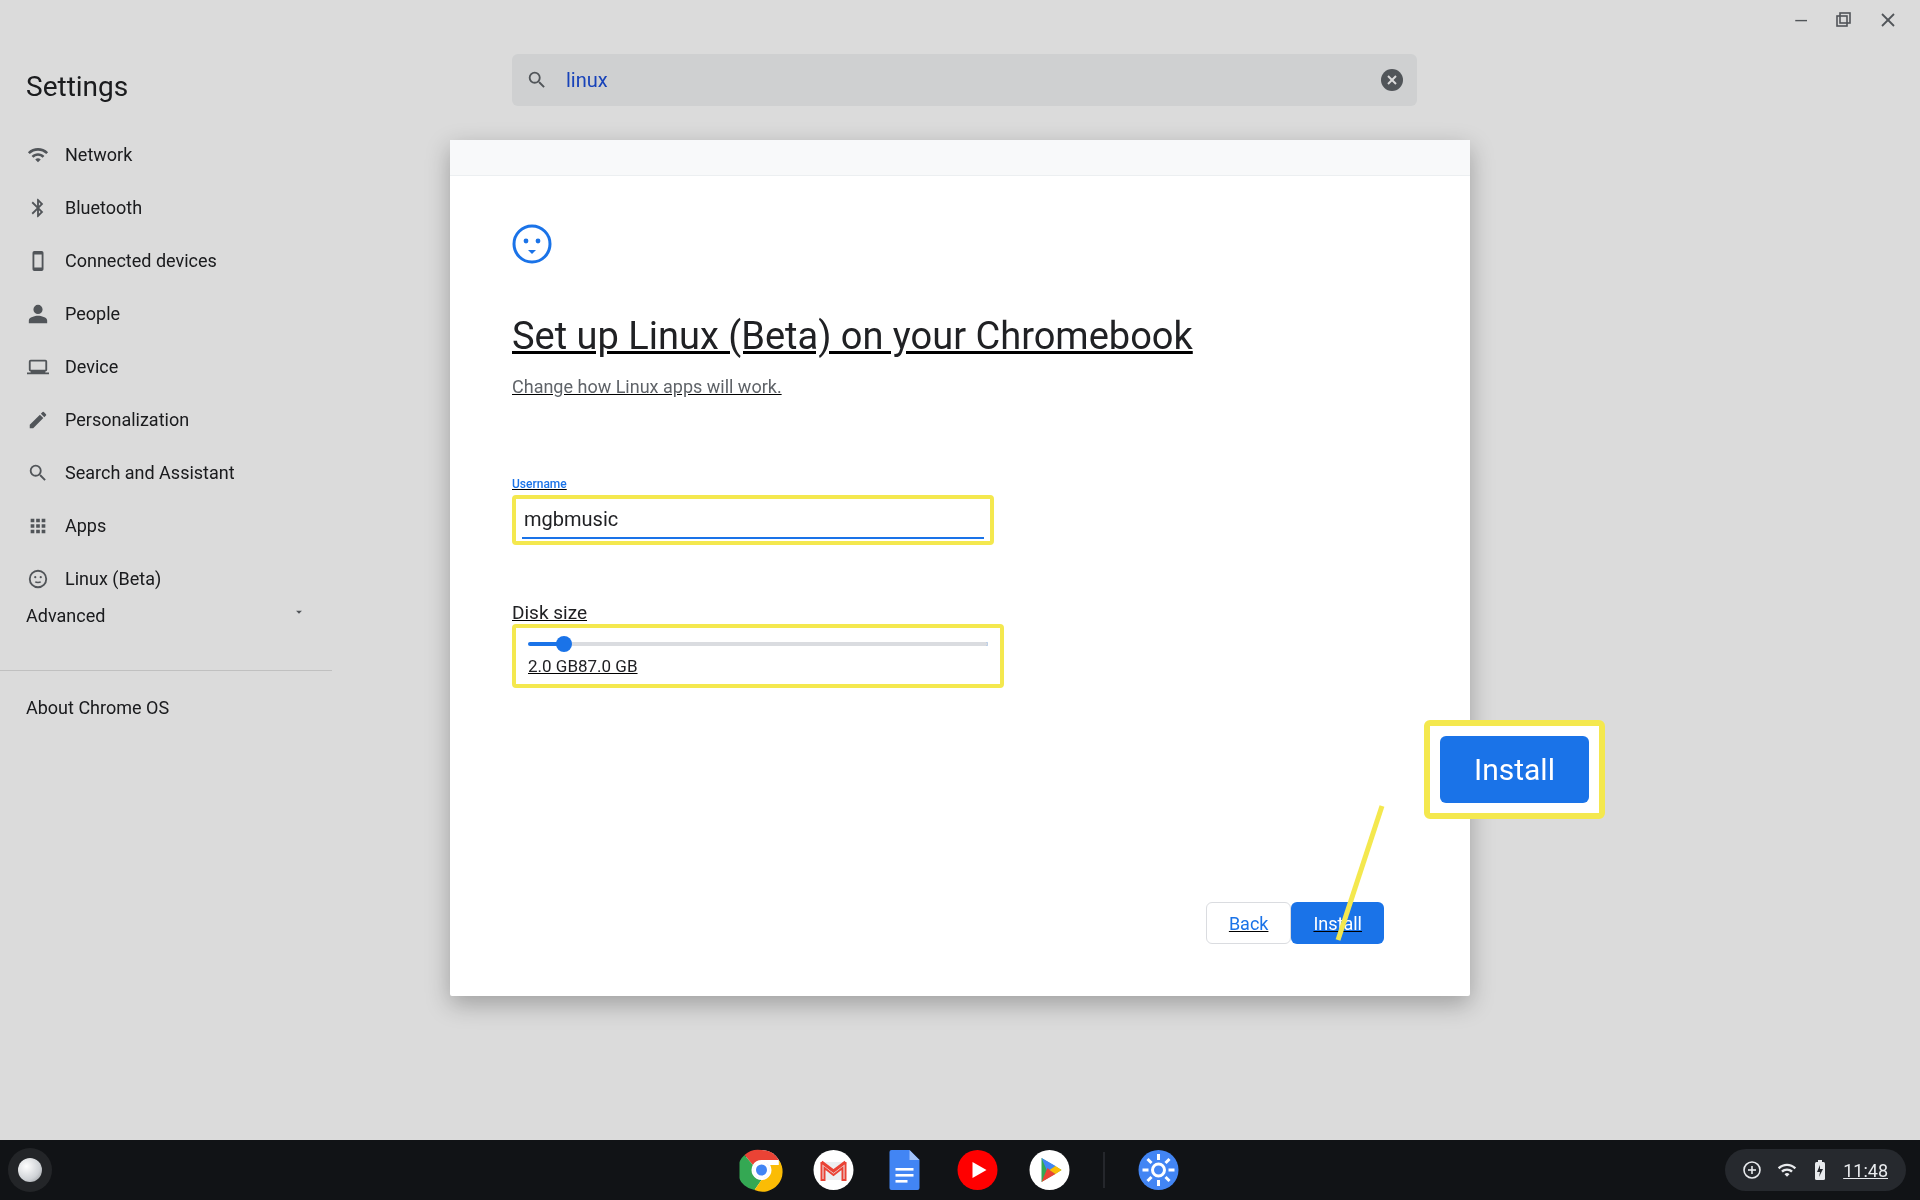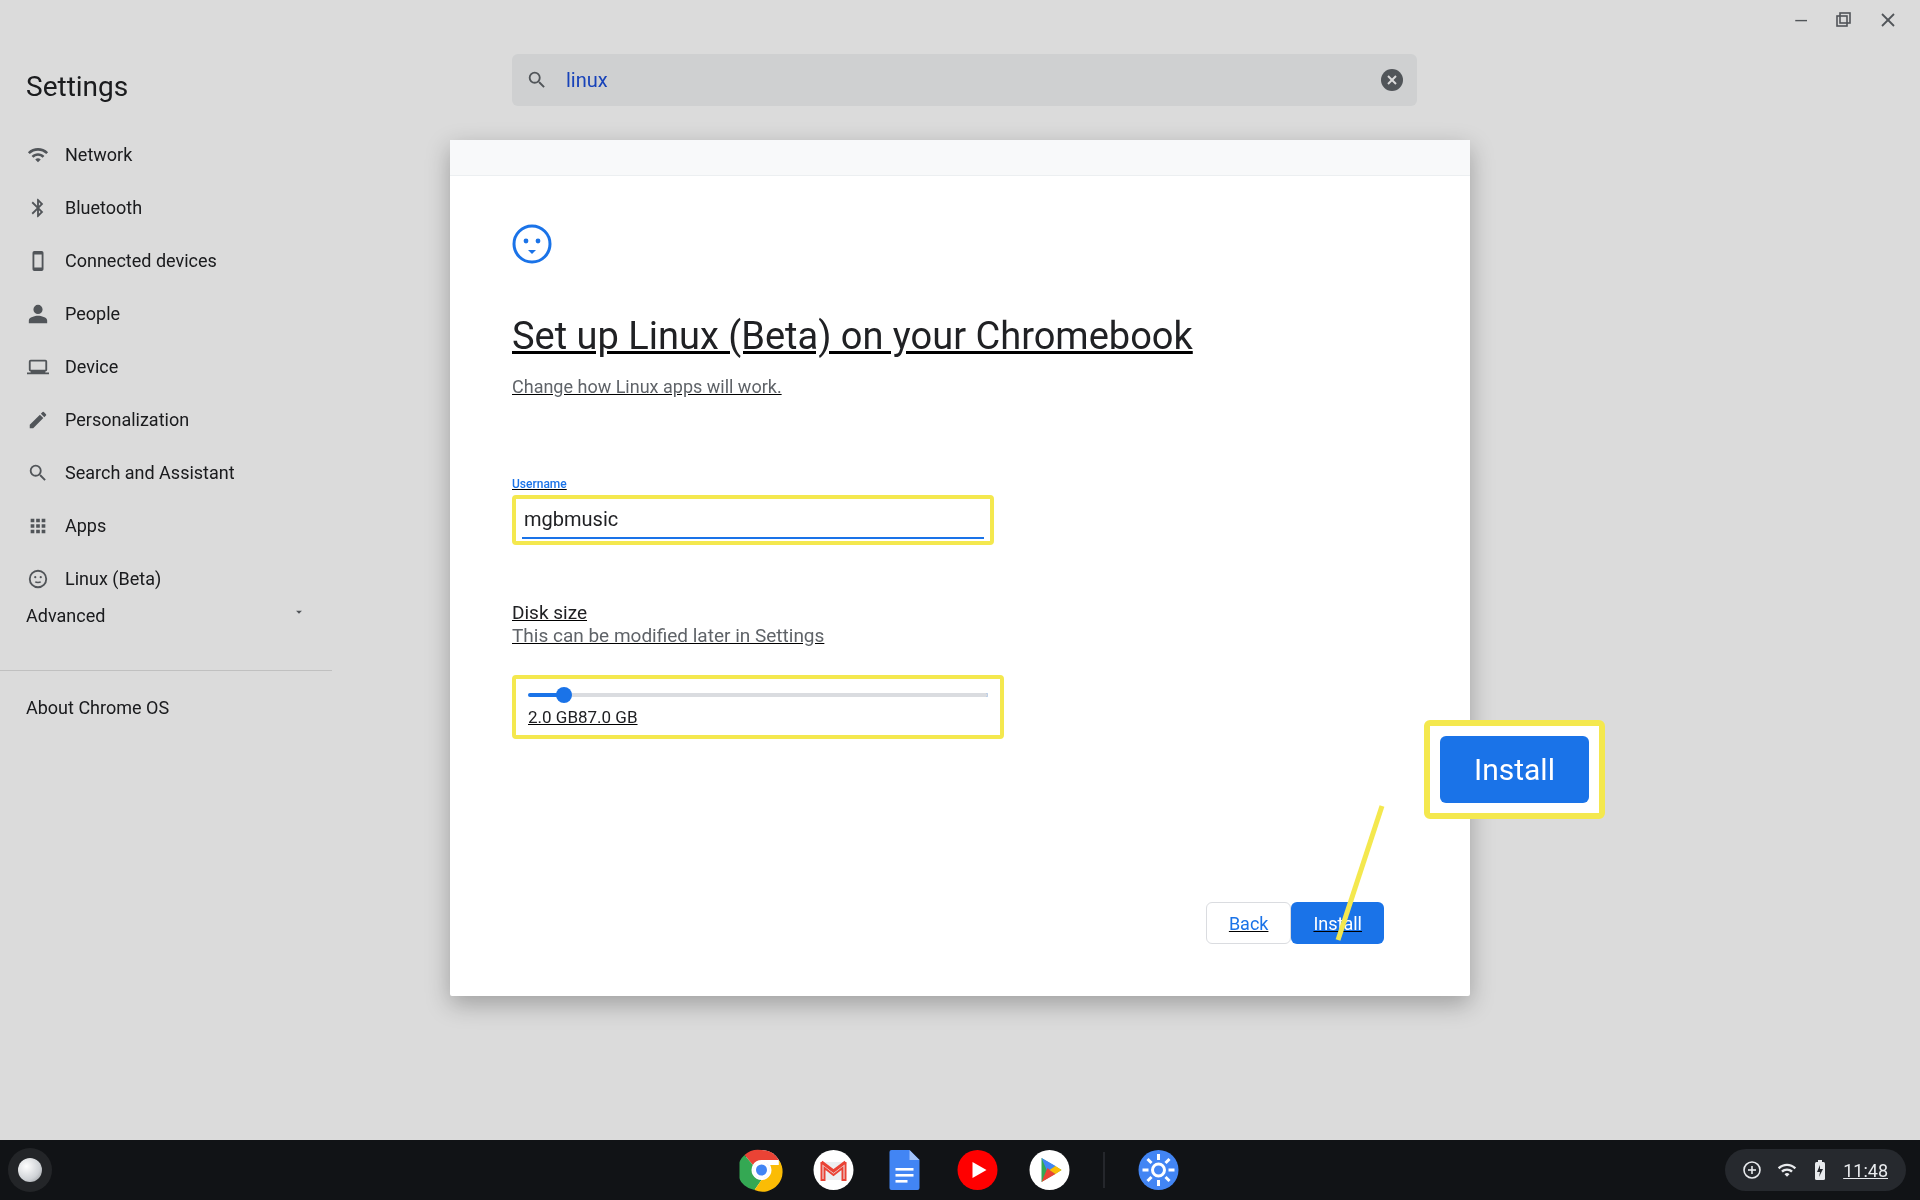--- a/index.html
+++ b/index.html
@@ -299,21 +299,20 @@
 
     <h2 class="dialog-title">Set up Linux (Beta) on your Chromebook</h2>
     <p class="dialog-sub">Change how Linux apps will work.</p>
 
     <div class="field-label">Username</div>
     <div class="username-highlight">
       <input class="username-input" type="text" value="mgbmusic" style="">
     </div>
 
     <div class="disk-title">Disk size</div>
-    <div class="disk-sub">This can be modified later in Settings</div>
 
     <div class="slider-highlight">
       <div class="slider-track">
         <div class="slider-thumb"></div>
       </div>
       <div class="slider-labels">
         <span>2.0 GB</span>
         <span>87.0 GB</span>
       </div>
     </div>

